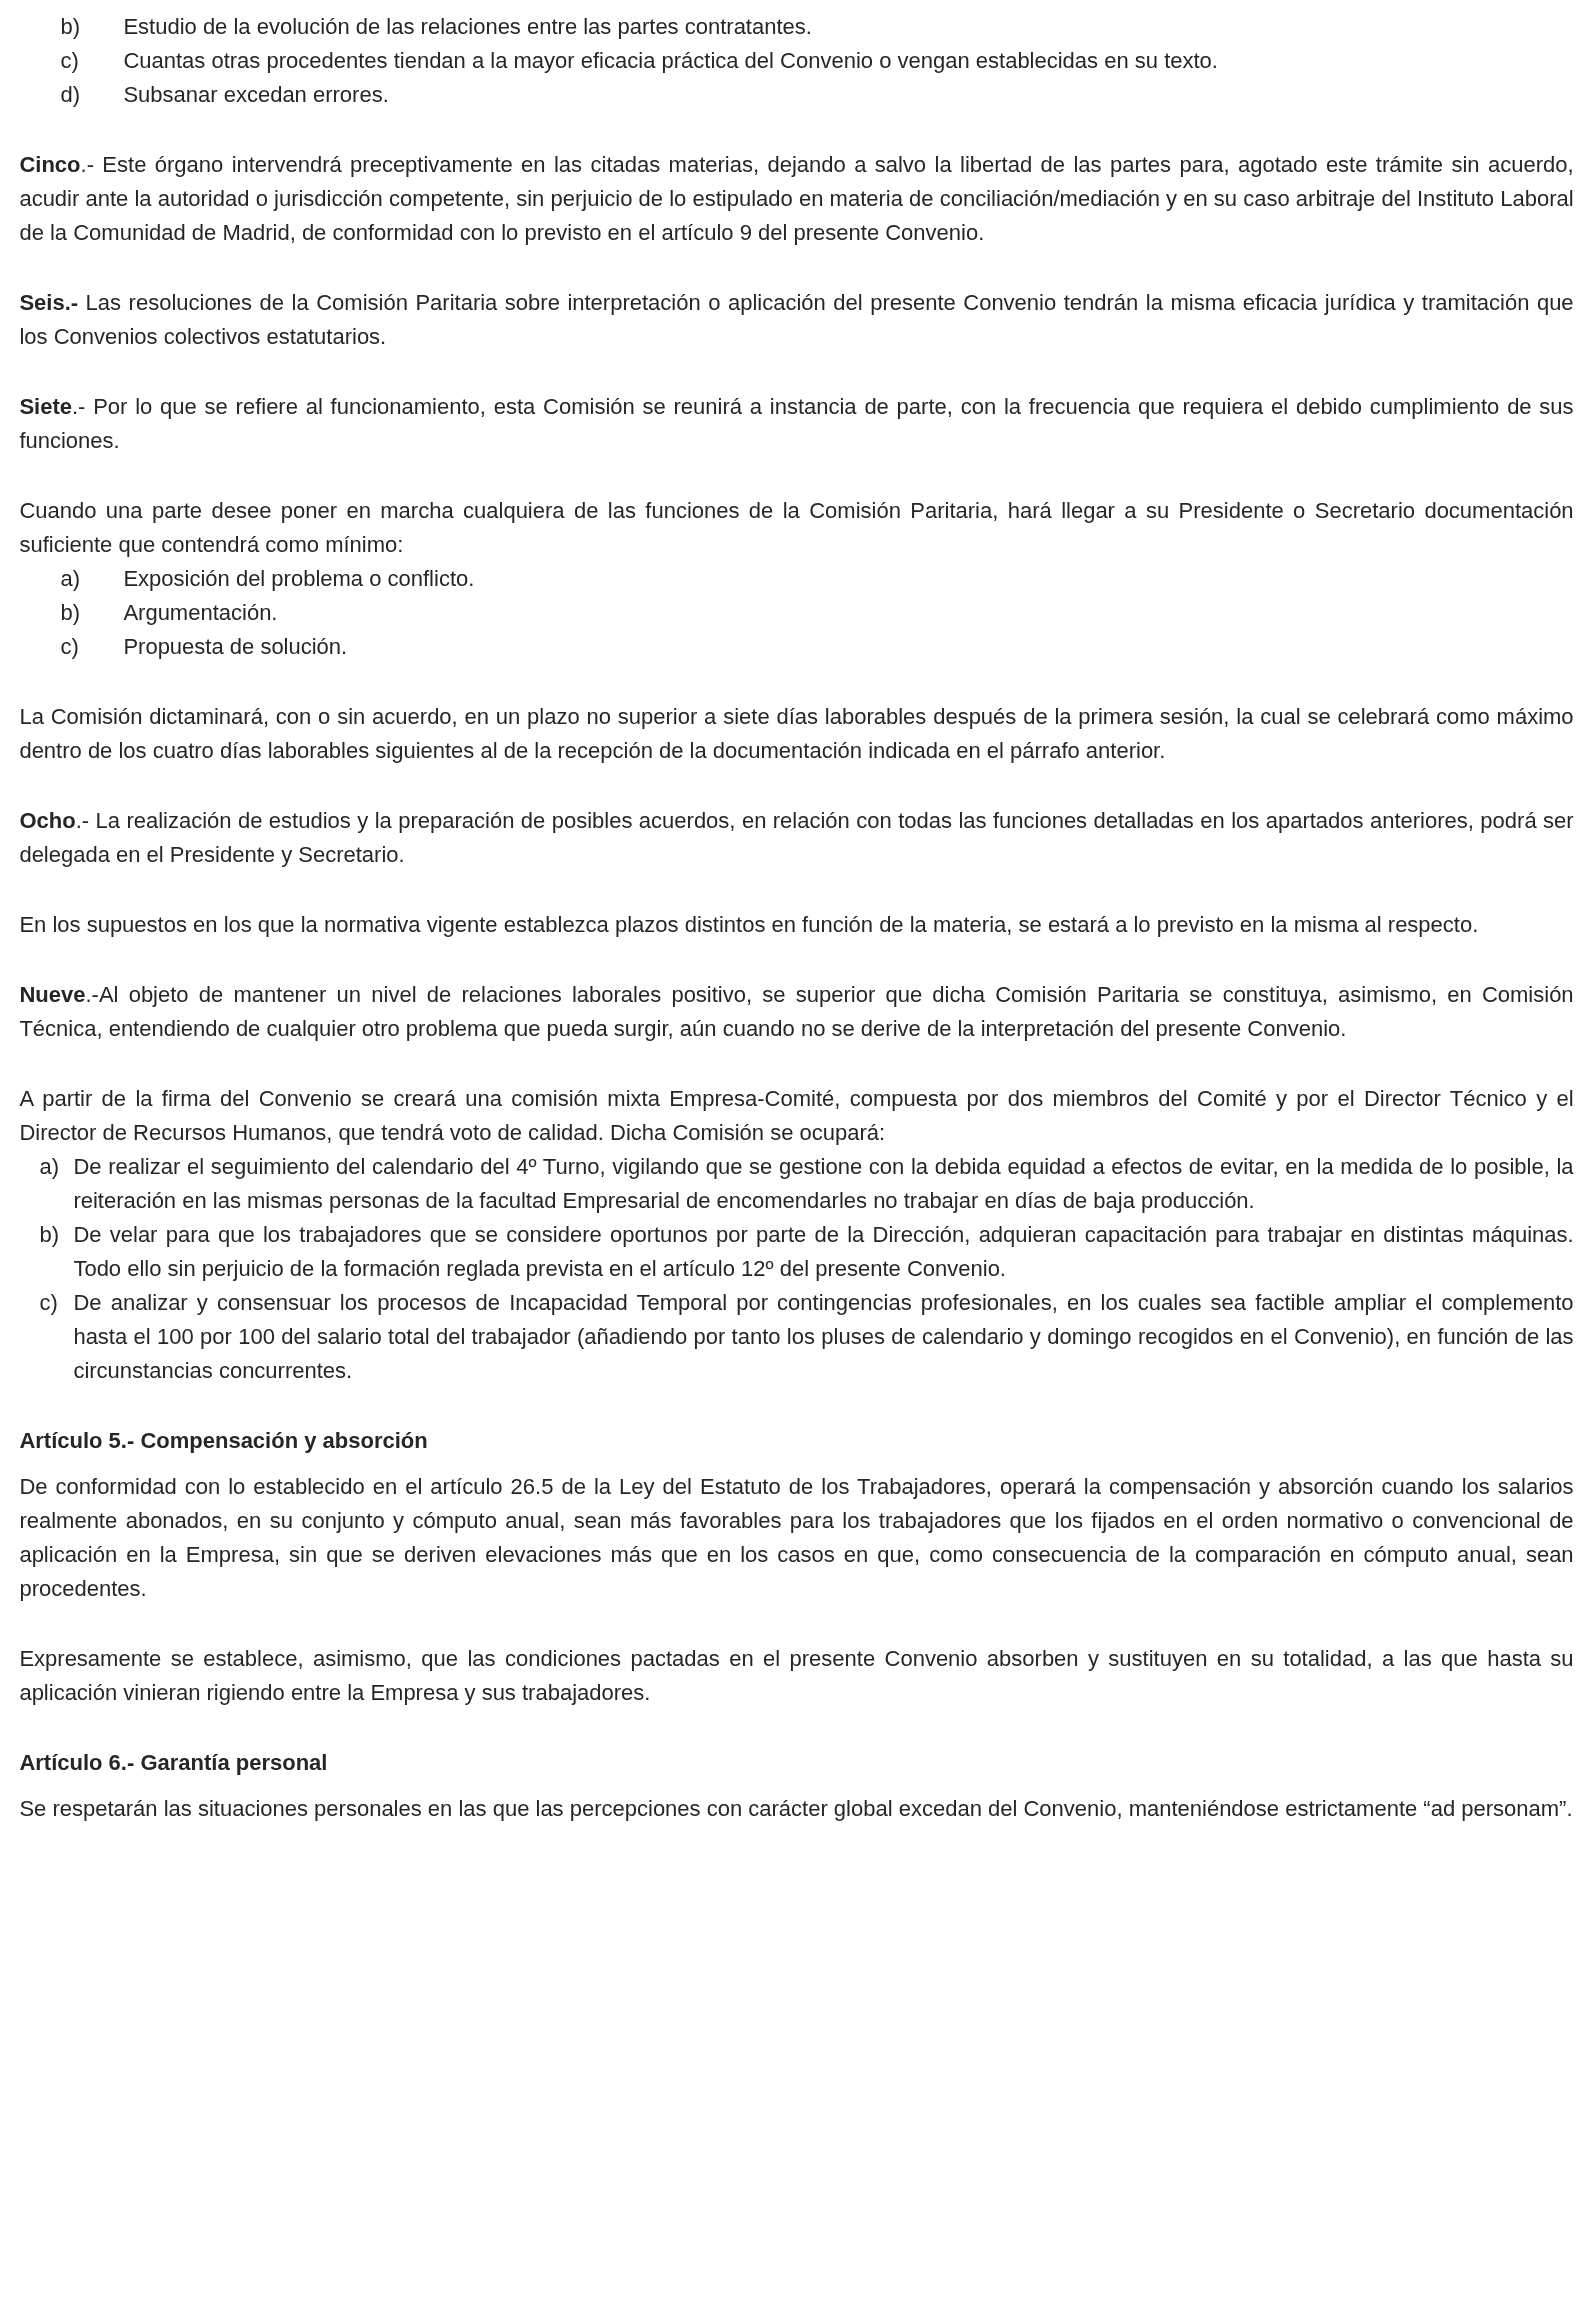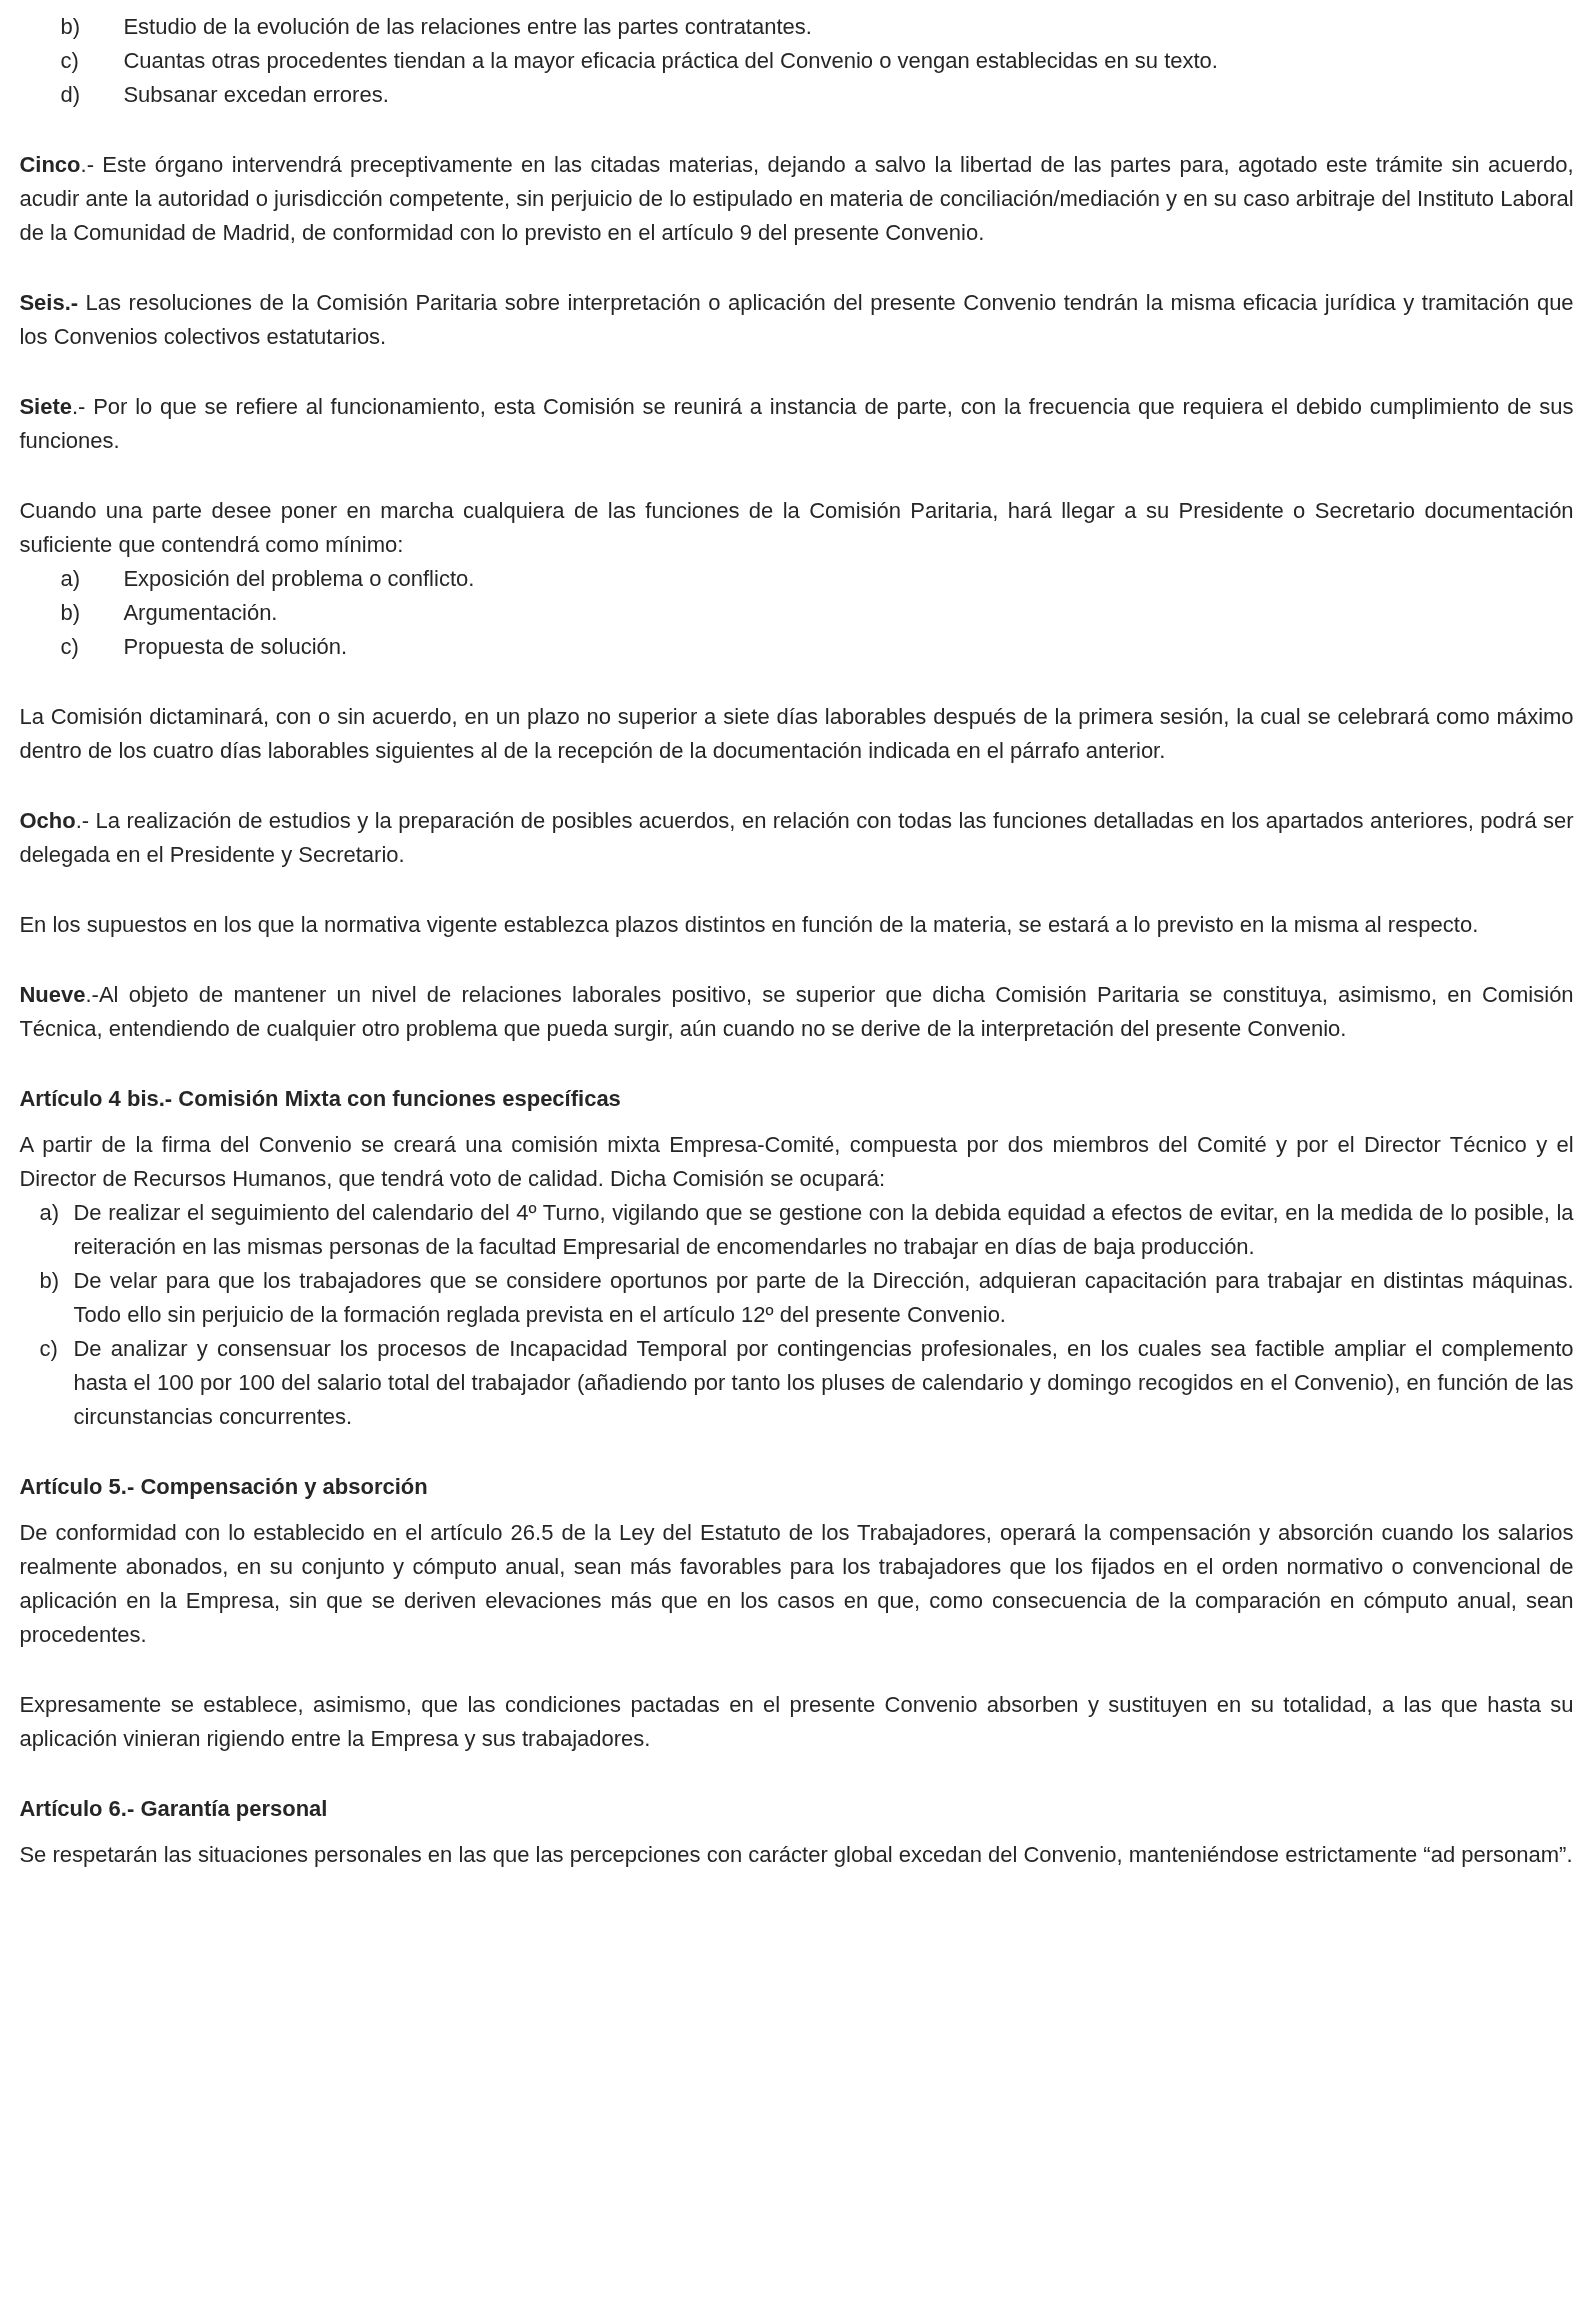--- a/index.html
+++ b/index.html
@@ -83,21 +83,20 @@
   </p>
 
   <p class="block">
     <span>En los supuestos en los que la normativa vigente establezca plazos distintos en función de la materia, se estará a lo previsto en la misma al respecto.</span>
   </p>
 
   <p class="block">
     <span class="lead">Nueve</span><span>.-Al objeto de mantener un nivel de relaciones laborales positivo, se superior que dicha Comisión Paritaria se constituya, asimismo, en Comisión Técnica, entendiendo de cualquier otro problema que pueda surgir, aún cuando no se derive de la interpretación del presente Convenio.</span>
   </p>
 
-  <p class="block heading">Artículo 4 bis.- Comisión Mixta con funciones específicas</p>
 
   <p class="block tight">
     <span>A partir de la firma del Convenio se creará una comisión mixta Empresa-Comité, compuesta por dos miembros del Comité y por el Director Técnico y el Director de Recursos Humanos, que tendrá voto de calidad. Dicha Comisión se ocupará:</span>
   </p>
 
   <ul class="doc-list">
     <li class="sub-item">
       <span class="marker">a)</span>
       <span>De realizar el seguimiento del calendario del 4º Turno, vigilando que se gestione con la debida equidad a efectos de evitar, en la medida de lo posible, la reiteración en las mismas personas de la facultad Empresarial de encomendarles no trabajar en días de baja producción.</span>
     </li>

